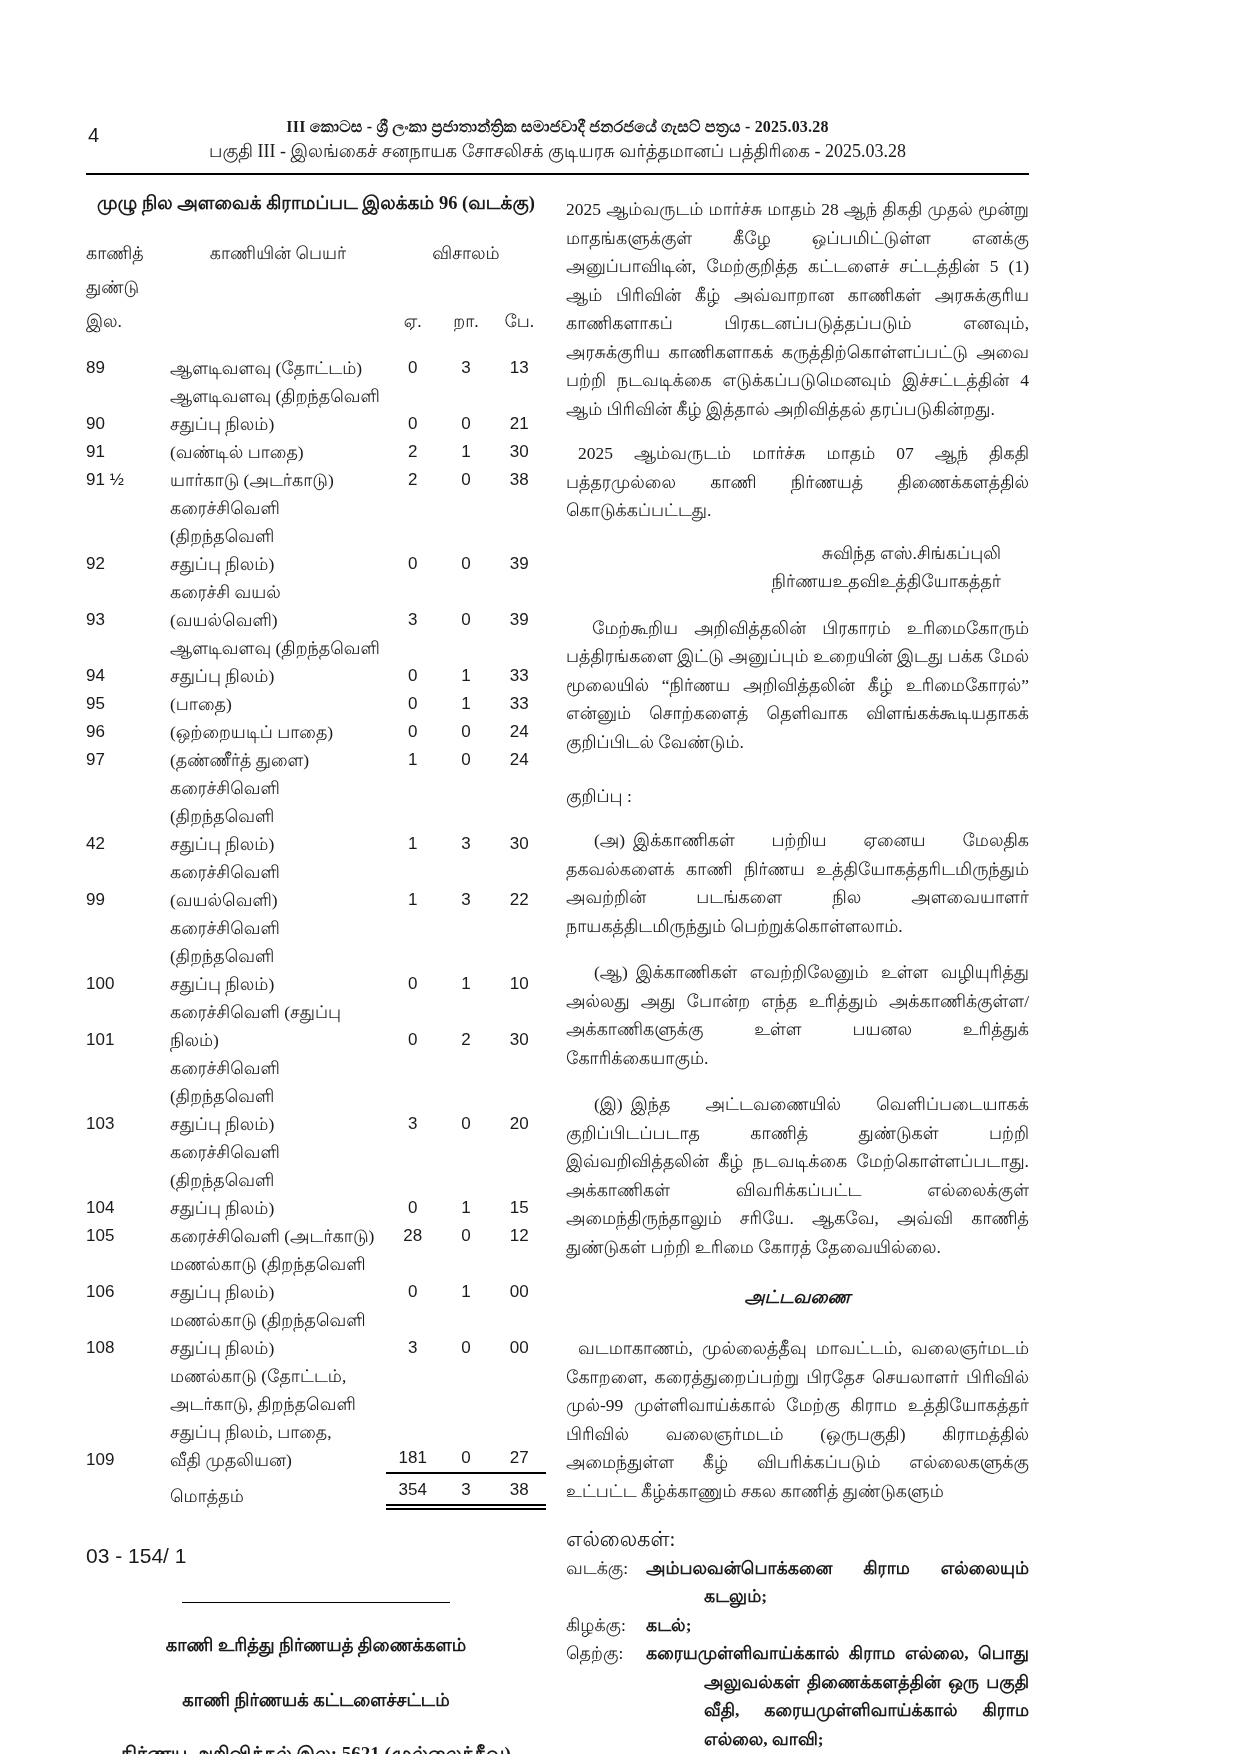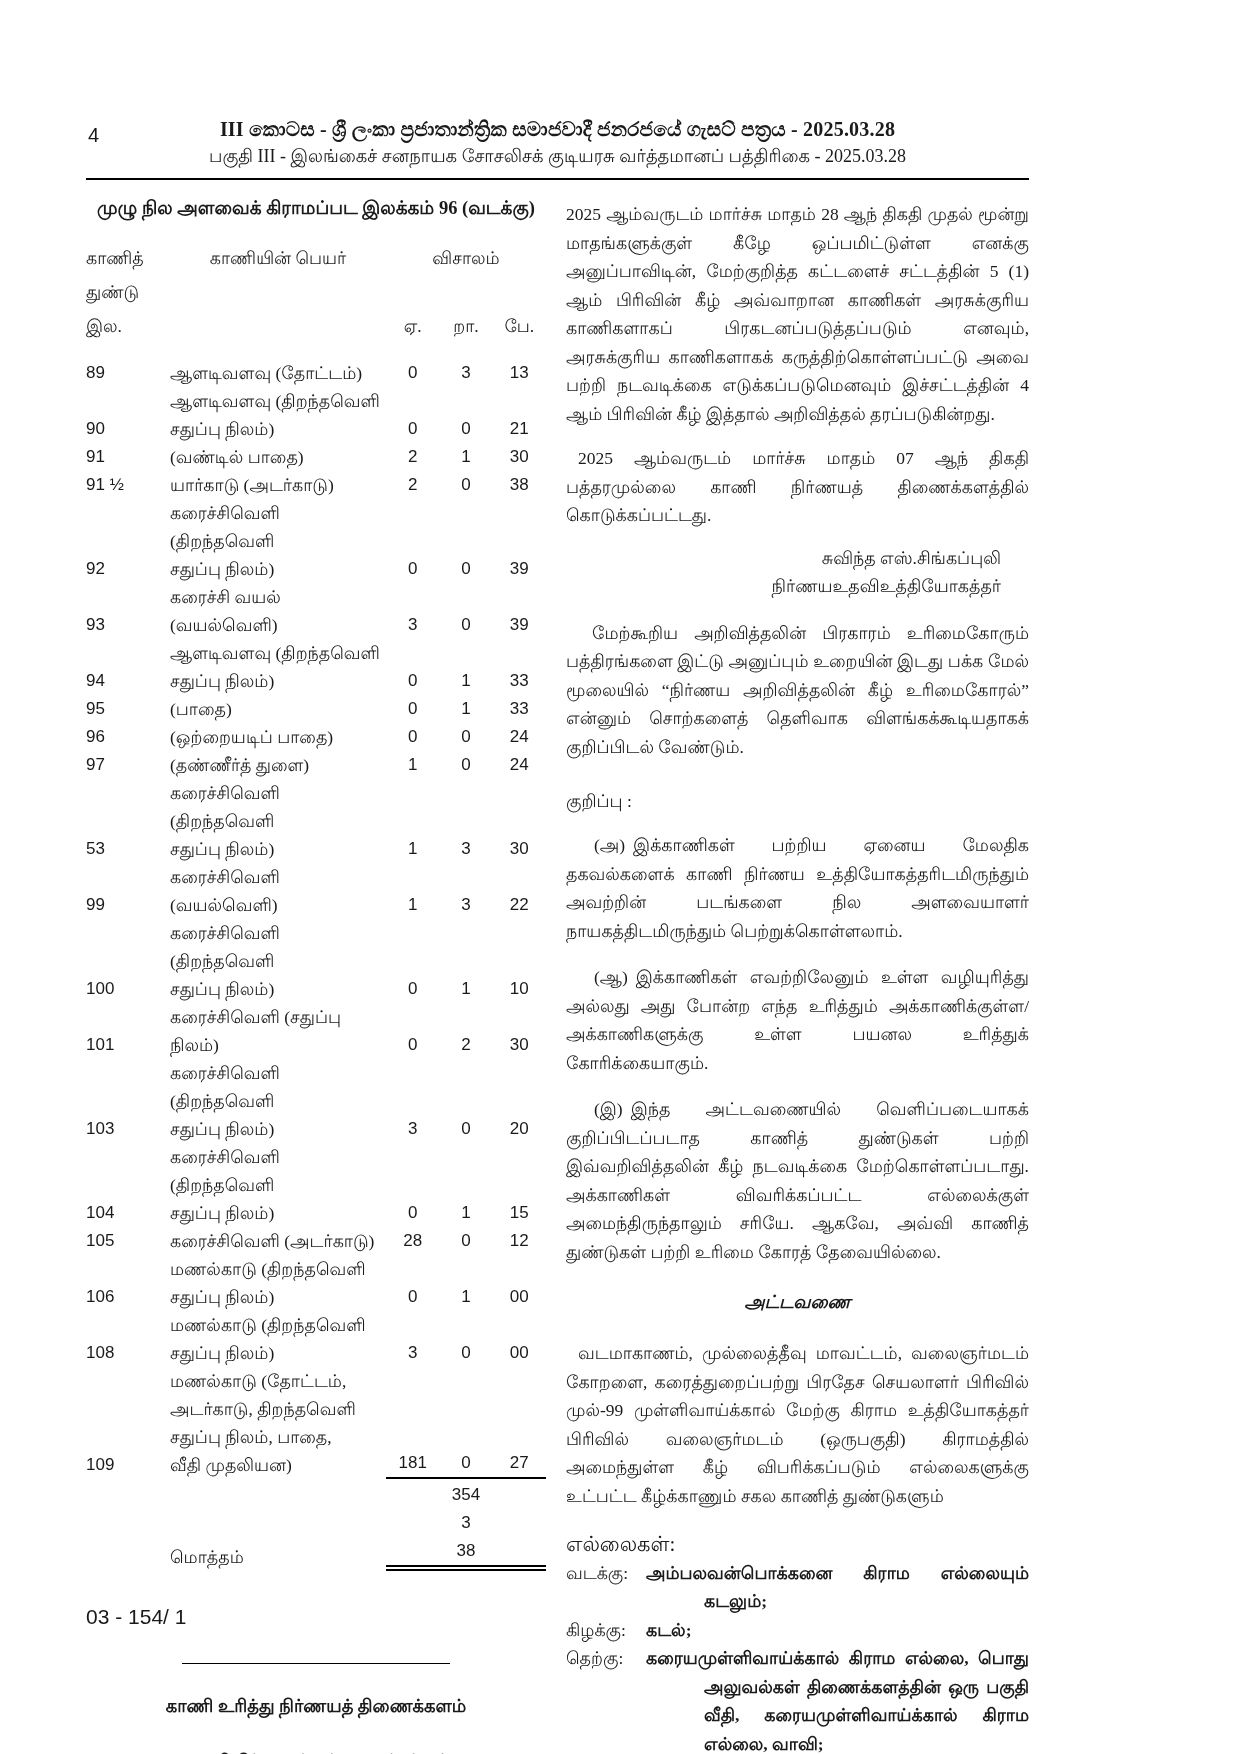--- a/index.html
+++ b/index.html
@@ -6,21 +6,21 @@
   html,body { background:#ffffff; }
   body {
     width:1241px; height:1754px;
     color:#1a1a1a;
     font-family:"Liberation Serif", serif;
     overflow:hidden;
   }
   .page { position:relative; width:1241px; height:1754px; padding:118px 212px 0 86px; }
   .page-number { position:absolute; left:88px; top:124px; font-size:20px; font-family:"Liberation Sans", sans-serif; }
 
-  .gz-line1 { text-align:center; font-weight:bold; font-size:20px; letter-spacing:0.2px; }
+  .gz-line1 { text-align:center; font-weight:bold; font-size:16px; letter-spacing:0.2px; }
   .gz-line2 { text-align:center; font-size:18px; margin-top:5px; }
   .header-rule { border-bottom:2px solid #000; margin-top:9px; }
 
   .columns { display:flex; gap:20px; margin-top:12px; }
   .col-left  { width:460px; flex:0 0 460px; }
   .col-right { flex:1; min-width:0; }
 
   
   .plan-title { font-weight:bold; text-align:center; font-size:18.5px; margin:6px 0 20px; }
 
@@ -32,21 +32,21 @@
   .t-head-extent .extent-spacer { height:34px; }
   .t-units { display:flex; }
   .t-unit { flex:1; text-align:center; }
 
   .t-row { display:flex; align-items:flex-end; line-height:28px; font-size:17.5px; }
   .t-no { width:84px; font-family:"Liberation Sans", sans-serif; font-size:17px; }
   .t-name { flex:1; white-space:pre-line; padding-right:4px; }
   .t-nums { width:160px; display:flex; }
   .t-num { flex:1; text-align:center; font-family:"Liberation Sans", sans-serif; font-size:17px; }
   .t-nums.rule-under { border-bottom:2px solid #000; }
-  .t-nums.rule-double { border-bottom:6px double #000;flex-direction:column; }
+  .t-nums.rule-double { border-bottom:6px double #000; }
   .t-total-row { margin-top:2px; }
 
   .ref-number { margin-top:34px; font-size:21px; font-family:"Liberation Sans", sans-serif; }
   .section-divider { width:268px; border-bottom:1.5px solid #000; margin:34px auto 0; }
 
   .center-heading { font-weight:bold; text-align:center; font-size:18px; margin-top:32px; }
   .notice-heading { font-weight:bold; text-align:center; font-size:19px; margin-top:30px; }
 
   
   .para { font-size:17.5px; line-height:28.5px; text-align:justify;margin-top:8px; }
@@ -190,21 +190,21 @@
           <div class="t-row">
             <div class="t-no">97</div>
             <div class="t-name">(தண்ணீர்த் துளை)</div>
             <div class="t-nums">
               <div class="t-num">1</div>
               <div class="t-num">0</div>
               <div class="t-num">24</div>
             </div>
           </div>
           <div class="t-row">
-            <div class="t-no">53</div>
+            <div class="t-no">42</div>
             <div class="t-name">கரைச்சிவெளி (திறந்தவெளி
 சதுப்பு நிலம்)</div>
             <div class="t-nums">
               <div class="t-num">1</div>
               <div class="t-num">3</div>
               <div class="t-num">30</div>
             </div>
           </div>
           <div class="t-row">
             <div class="t-no">99</div>

